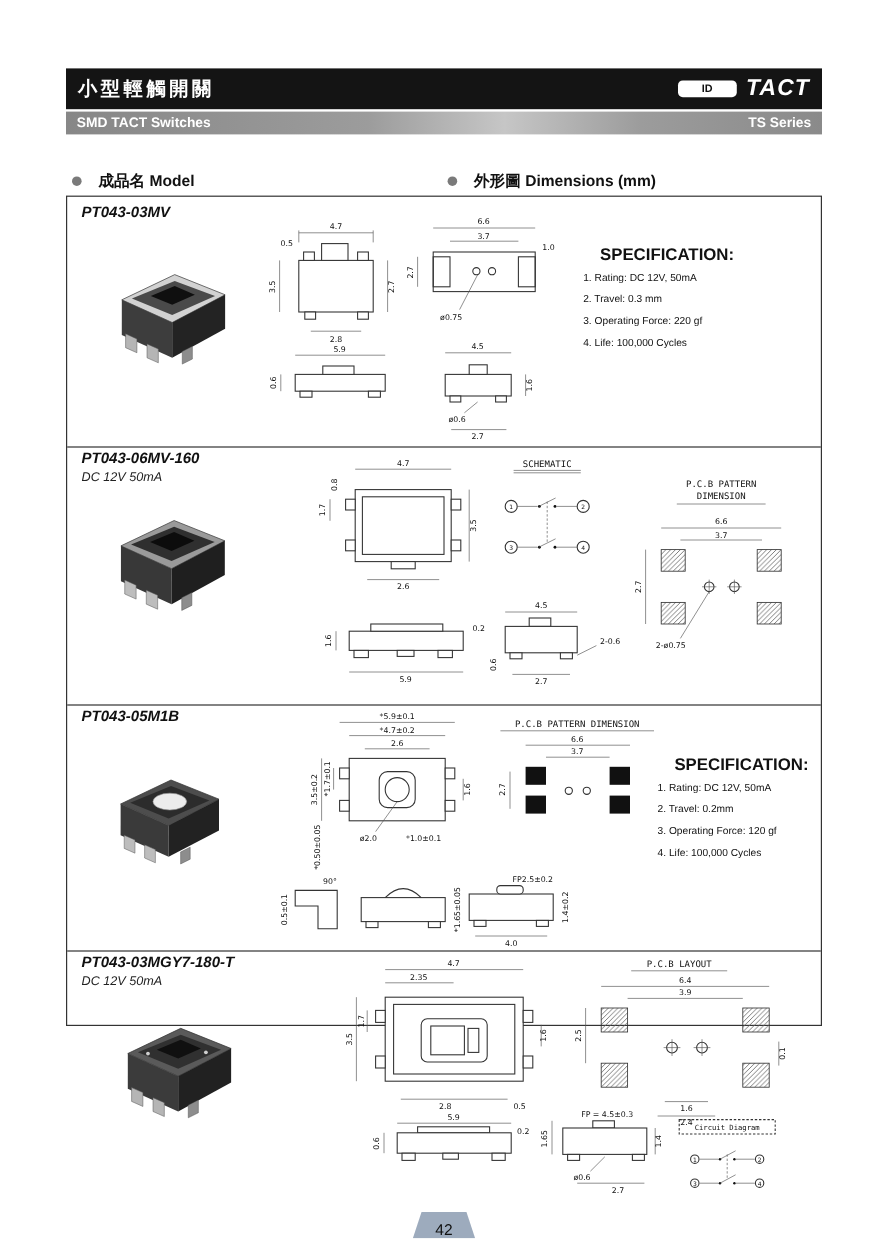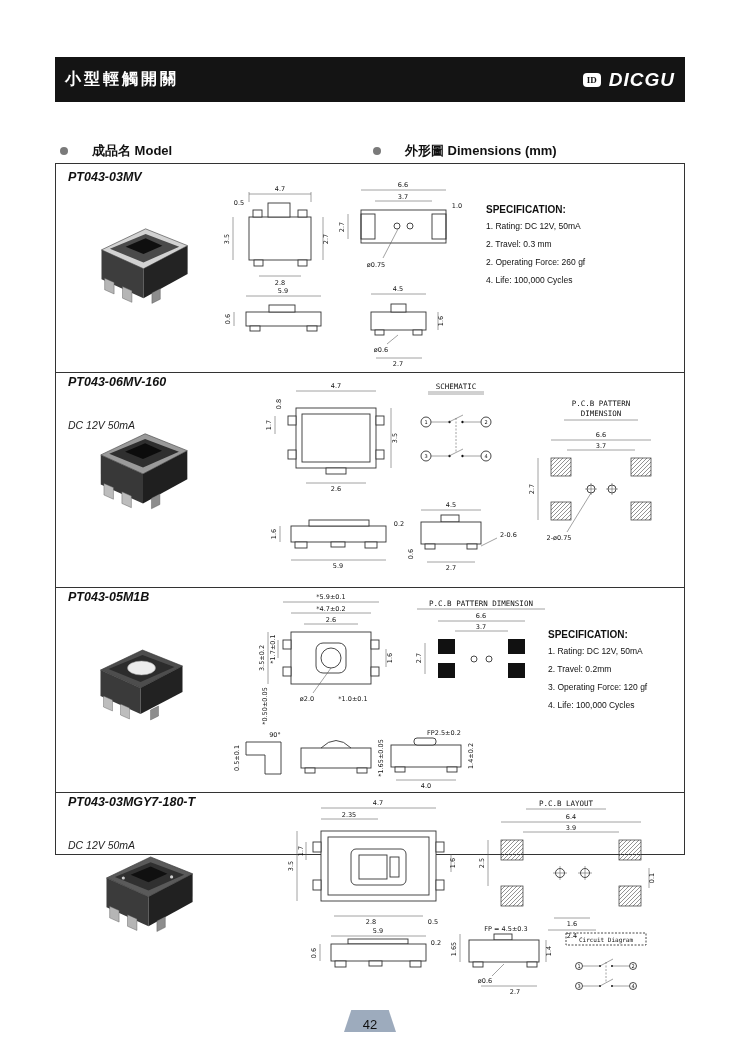--- a/index.html
+++ b/index.html
@@ -1,47 +1,47 @@
 <!DOCTYPE html>
 <html><head>
 <meta charset="utf-8">
 <style>
   * { margin:0; padding:0; box-sizing:border-box; }
   html,body { background:#ffffff; }
   body { font-family:"Liberation Sans", sans-serif; }
   .page { position:relative; width:740px; height:1047px; background:var(--page-bg,#fff); overflow:hidden; }
 
   
-  .header-bar { position:absolute; left:55px; top:57px; width:630px; height:45px;
+  .header-bar { position:absolute; left:55px; top:57px; width:630px; height:34px;
     background:var(--header-bg,#111); color:#fff; display:flex; align-items:center;
     justify-content:space-between; padding:0 10px; }
   .title-cn { font-size:16px; font-weight:bold; letter-spacing:3px; }
   .brand-area { display:flex; align-items:center; gap:8px; }
   .brand-icon { background:#fff; color:#111; font-size:9px; font-weight:bold;
-    padding:1px 4px; border-radius:4px; line-height:12px;font-family:Liberation Serif, serif; }
+    padding:1px 20px; border-radius:4px; line-height:12px; }
   .brand { font-size:19px; font-weight:bold; font-style:italic; letter-spacing:1px; }
 
   .sub-bar { position:absolute; left:55px; top:93px; width:630px; height:19px;
     background:linear-gradient(90deg,#878787 0%,#9c9c9c 40%,#c6c6c6 58%,#9c9c9c 76%,#8a8a8a 100%);
     display:flex; align-items:center; justify-content:space-between; padding:0 9px;
     color:#fff; font-weight:bold; font-size:11.5px; }
 
-  .sec-label { position:absolute; top:142px; display:flex; gap:24px; align-items:center;
+  .sec-label { position:absolute; top:142px; display:flex; gap:14px; align-items:center;
     font-weight:bold; font-size:13px; color:#111; }
   .bullet { width:8px; height:8px; border-radius:50%; background:#7a7a7a; flex:0 0 auto; }
 
   .main-box { position:absolute; left:55px; top:163px; width:630px; height:692px;
     border:1.5px solid #333; background:#fff; }
   .divider { position:absolute; left:0; width:100%; height:1px; background:#333; }
 
   .model-name { position:absolute; font-style:italic; font-weight:bold; font-size:12.5px; color:#111; }
-  .model-sub { position:absolute; font-style:italic; font-size:10.5px; color:#222;margin-top:27px; }
+  .model-sub { position:absolute; font-style:italic; font-size:10.5px; color:#222; }
 
   .spec { position:absolute; color:#111; }
-  .spec-title { font-weight:bold; font-size:10px; margin-bottom:6px; }
+  .spec-title { font-weight:bold; font-size:14px; margin-bottom:6px;margin-left:14px; }
   .spec-item { font-size:8.5px; margin-bottom:8px; white-space:nowrap; }
 
   .draw, .photo { position:absolute; }
 
   svg text { font-family:"DejaVu Sans", sans-serif; }
   .ol  { fill:#fff; stroke:#333; stroke-width:0.9; }
   .ol2 { fill:none; stroke:#333; stroke-width:0.9; }
   .dl  { stroke:#555; stroke-width:0.55; fill:none; }
   .dm  { font-size:6.5px; fill:#111; }
   .ttl { font-size:7.5px; fill:#111; font-family:"DejaVu Sans Mono", monospace; }
@@ -55,22 +55,26 @@
 </style>
 </head>
 <body>
 
 <div class="page" style="--header-bg: #141414; --badge-bg: #9dabbd; --page-bg: #ffffff;">
 
   <div class="header-bar">
     <span class="title-cn">小型輕觸開關</span>
     <span class="brand-area">
       <span class="brand-icon">ID</span>
-      <span class="brand">DICGU</span>
+      <span class="brand">TACT</span>
     </span>
+  </div>
+  <div class="sub-bar">
+    <span>SMD TACT Switches</span>
+    <span>TS Series</span>
   </div>
 
   <div class="sec-label" style="left:60px;">
     <span class="bullet"></span>
     <span>成品名 Model</span>
   </div>
   <div class="sec-label" style="left:373px;text-align:center;">
     <span class="bullet"></span>
     <span>外形圖 Dimensions (mm)</span>
   </div>
@@ -156,21 +160,21 @@
         <text x="180" y="180" text-anchor="middle" class="dm">ø0.6</text>
         <line x1="175" y1="186" x2="221" y2="186" class="dl"></line>
         <text x="197" y="194" text-anchor="middle" class="dm">2.7</text>
       </g>
     </svg>
 
     <div class="spec" style="left:430px; top:40px; width:195px;">
       <div class="spec-title">SPECIFICATION:</div>
       <div class="spec-item">1. Rating: DC 12V, 50mA</div>
       <div class="spec-item">2. Travel: 0.3 mm</div>
-      <div class="spec-item">2. Operating Force:  260 gf</div>
+      <div class="spec-item">3. Operating Force:  220 gf</div>
       <div class="spec-item">4. Life: 100,000 Cycles</div>
     </div>
 
     <div class="model-name" style="left:12px; top:211px;">PT043-06MV-160</div>
     <div class="model-sub" style="left:12px; top:228px;">DC 12V  50mA</div>
 
     <svg class="photo" style="left:32px; top:255px;" width="110" height="95" viewBox="0 0 100 90">
       <polygon points="10,34 52,14 92,30 50,52" fill="#9a9a9a" stroke="#444" stroke-width="0.6"></polygon>
       <polygon points="18,33 52,19 84,31 50,46" fill="#2f2f2f"></polygon>
       <polygon points="33,31 52,23 68,30 50,38" fill="#0c0c0c"></polygon>

